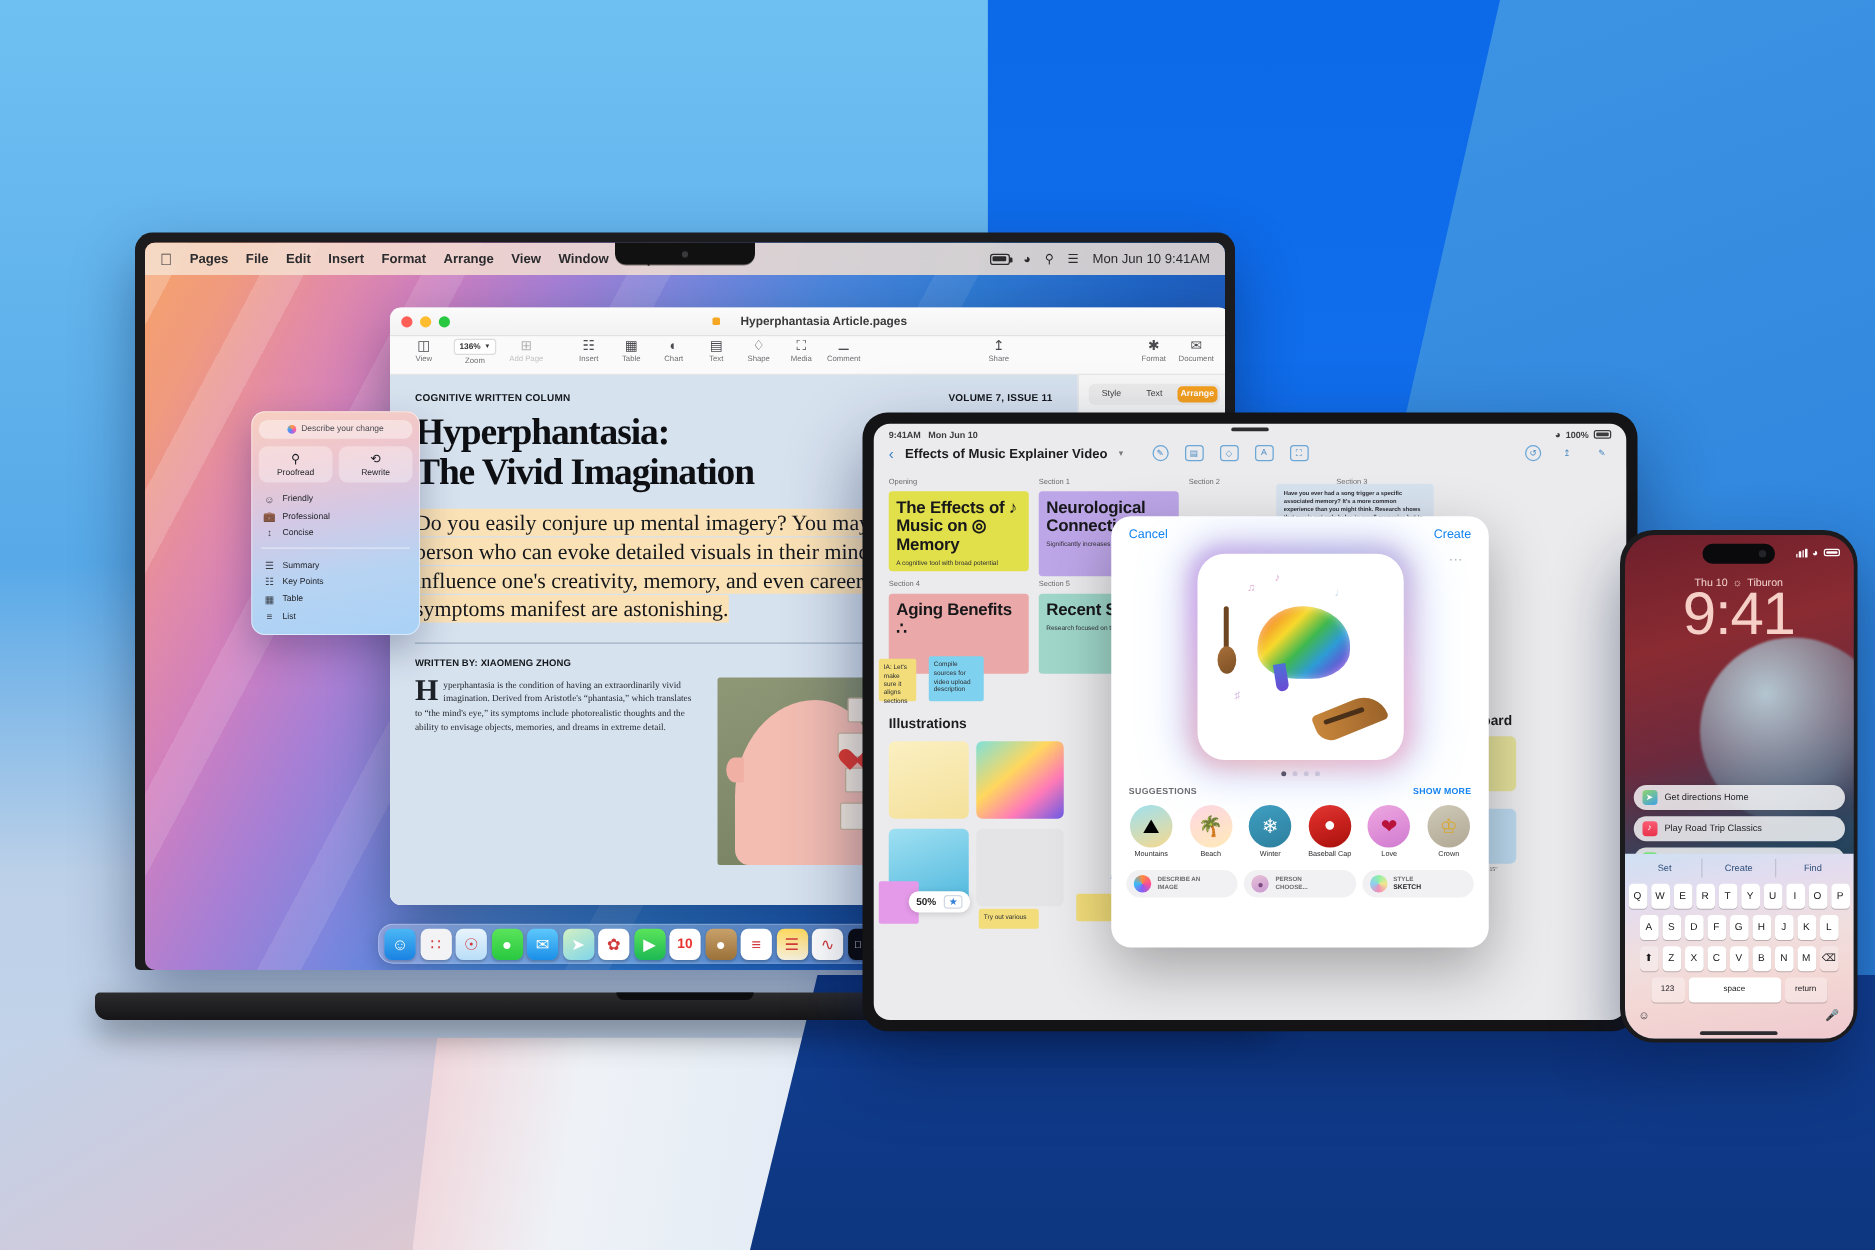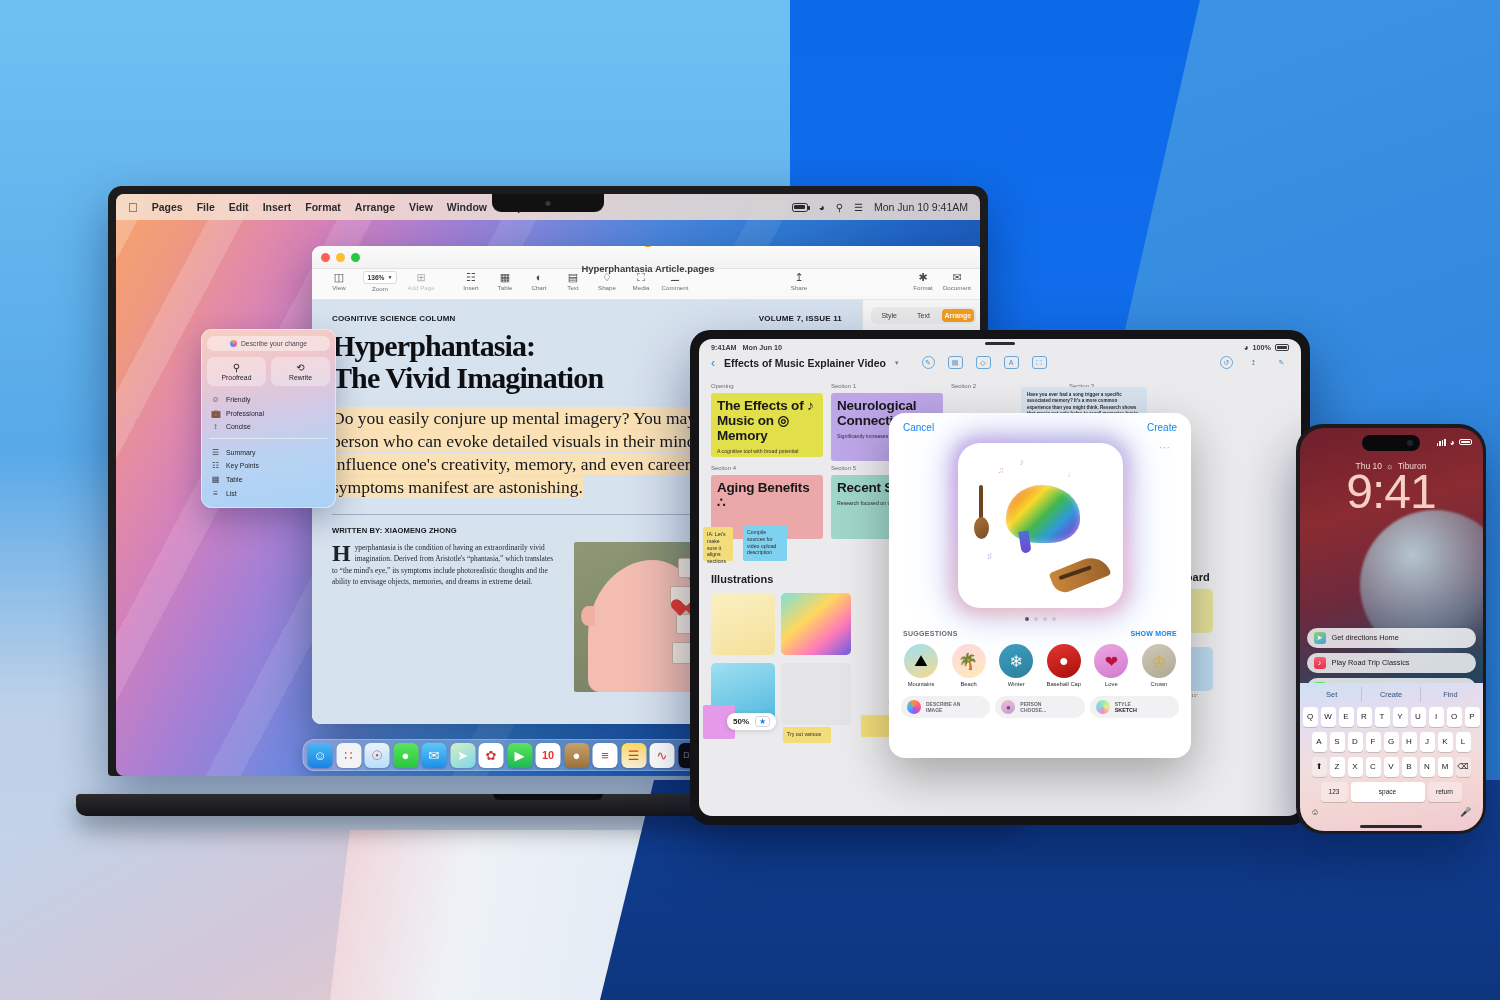--- a/index.html
+++ b/index.html
@@ -82,21 +82,21 @@
     background:#fdfdfd; border-radius:9px; overflow:hidden; z-index:20;
     box-shadow:0 18px 46px rgba(0,0,0,.34); }
   .pg-title { height:23px; display:flex; align-items:center; position:relative;
     background:linear-gradient(180deg,#fbfbfb,#f2f2f2); padding:0 9px;
     border-bottom:1px solid #e3e3e3; }
   .tl-dots { display:flex; gap:6px; }
   .tl-dots i { width:9px;height:9px;border-radius:50%;display:block; }
   .tl-dots .r{background:#ff5f57;} .tl-dots .y{background:#febc2e;} .tl-dots .g{background:#28c840;}
   .pg-title-text { position:absolute; left:0; right:0; text-align:center;
     font-size:9.5px; font-weight:400; color:#3a3a3c; pointer-events:none;
-    display:flex; align-items:center; justify-content:center; gap:16px;flex-direction:column; }
+    display:flex; align-items:center; justify-content:center; gap:16px; }
   .doc-dot { width:6px;height:6px;background:#f5a623;border-radius:1.3px; }
 
   .pg-toolbar { height:31px; display:flex; align-items:flex-start;
     background:#fafafa; border-bottom:1px solid #e6e6e6; padding:2px 10px 0 10px;
     font-size:6.2px; color:#6e6e73; }
   .tb { display:flex; flex-direction:column; align-items:center; width:34px; gap:1px; }
   .tb .gl { font-size:11px; line-height:12px; color:#4a4a4f; }
   .tb.dim { opacity:.42; }
   .tb-zoom { display:flex; flex-direction:column; align-items:center; width:48px; gap:1px; }
   .zoom-pill { display:flex;align-items:center;gap:3px;font-size:6.6px;color:#333;
@@ -448,21 +448,21 @@
           </div>
           <div class="tb">
             <span class="gl">✉</span>
             <span>Document</span>
           </div>
         </div>
 
         <div class="pg-body">
           <div class="pg-page">
             <div class="kicker">
-              <span>COGNITIVE SCIENCE COLUMN</span>
+              <span>COGNITIVE WRITTEN COLUMN</span>
               <span>VOLUME 7, ISSUE 11</span>
             </div>
             <div class="headline">
               <div>Hyperphantasia:</div>
               <div>The Vivid Imagination</div>
             </div>
             <div class="lede"><span>Do you easily conjure up mental imagery? You may be a hyperphant, a person who can evoke detailed visuals in their mind. This condition can influence one's creativity, memory, and even career. The ways that symptoms manifest are astonishing.</span></div>
             <div class="rule"></div>
             <div class="byline">WRITTEN BY: XIAOMENG ZHONG</div>
             <div class="cols">

